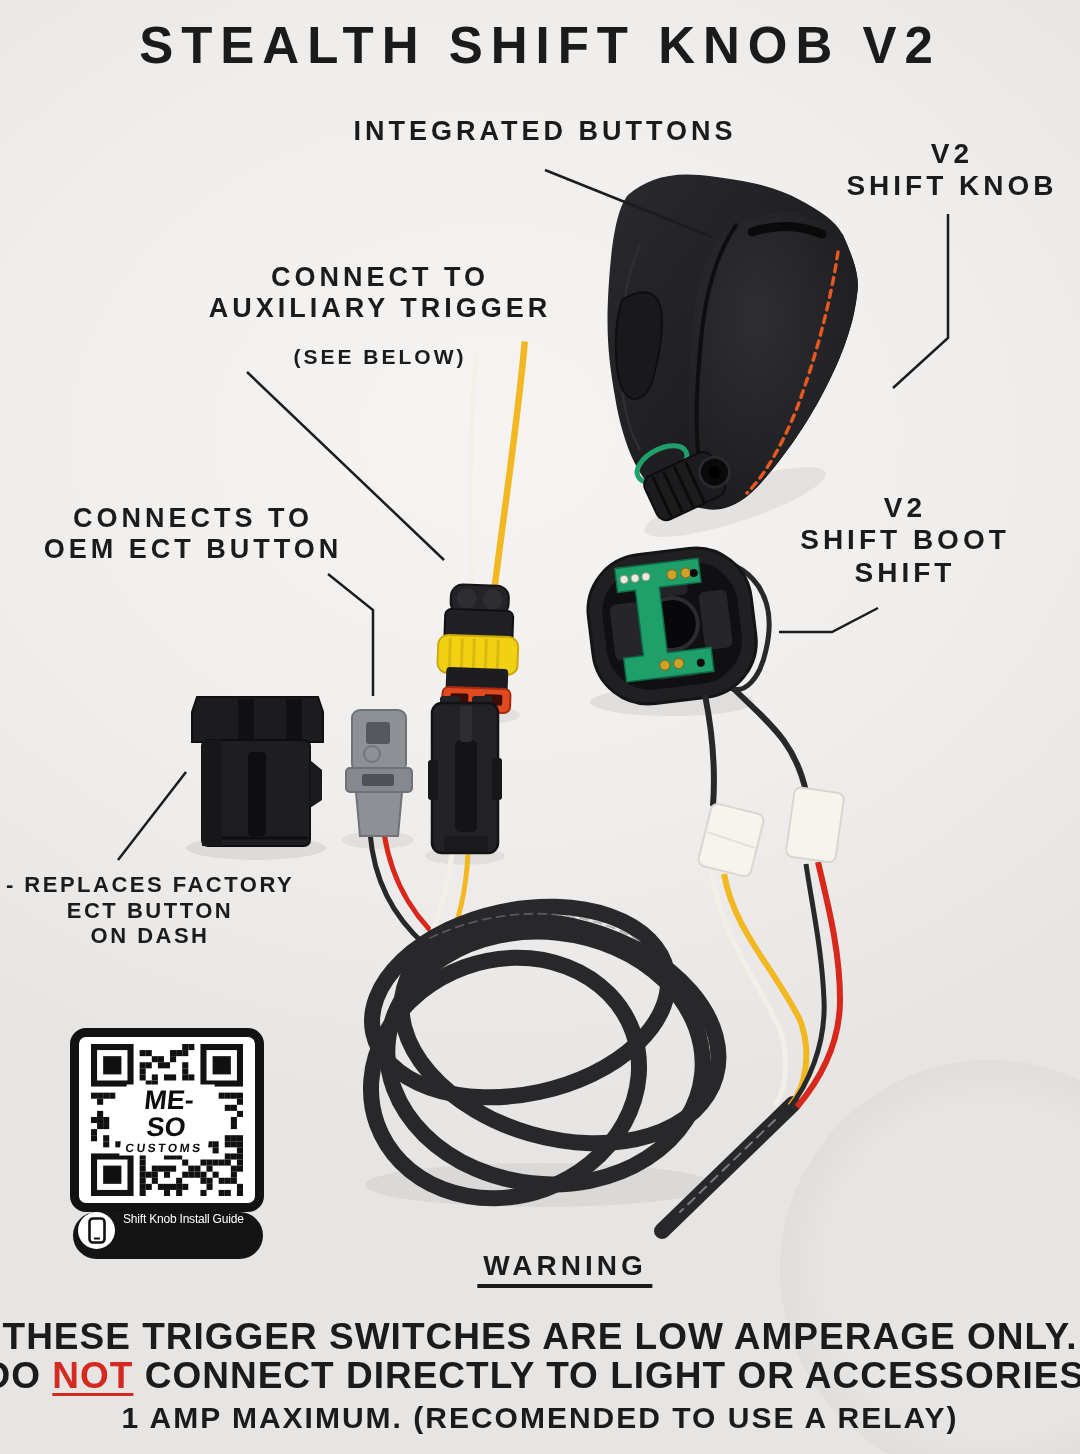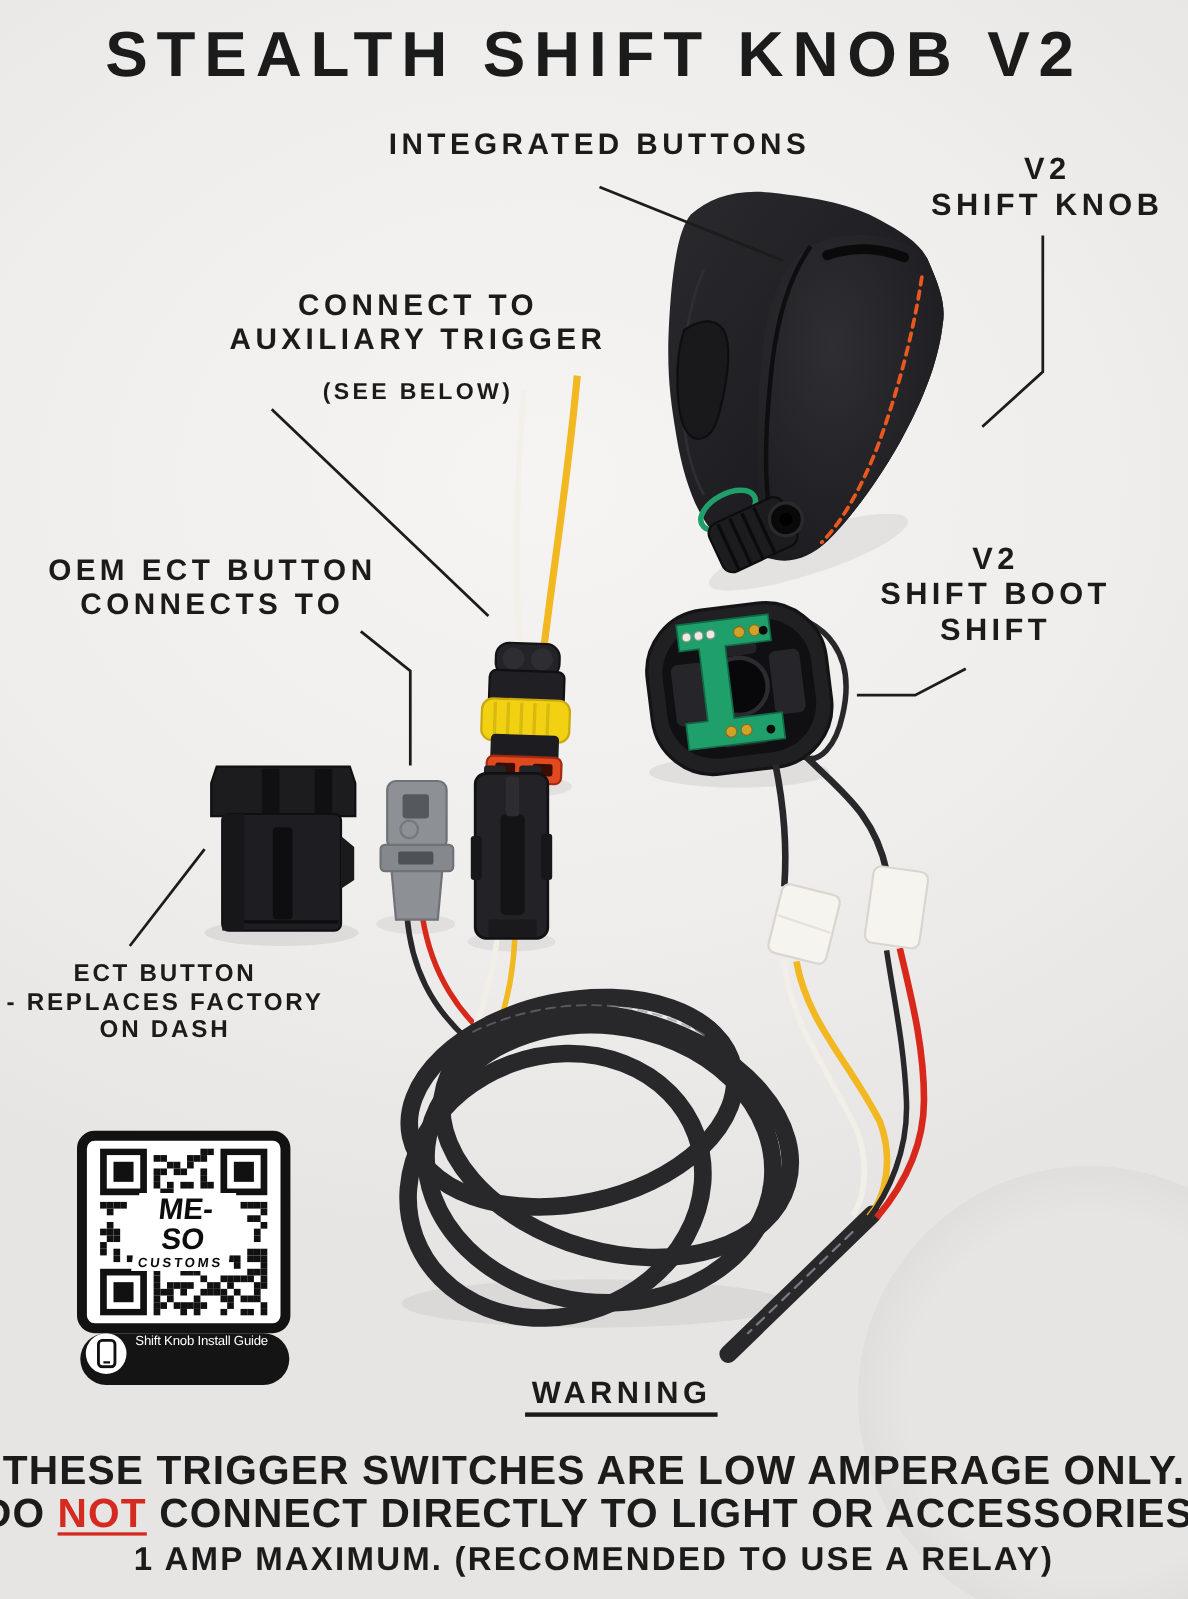--- a/index.html
+++ b/index.html
@@ -6,21 +6,21 @@
   #canvas{
     position:relative;width:1080px;height:1454px;overflow:hidden;
     background:radial-gradient(ellipse 900px 700px at 45% 30%, #f6f4f2 0%, #f0eeec 55%, #e7e5e3 100%);
     font-family:"Liberation Sans", sans-serif;color:var(--text,#1b1b1b);
   }
   .vignette{position:absolute;right:-120px;top:1060px;width:420px;height:420px;border-radius:50%;
     background:radial-gradient(circle, rgba(0,0,0,0) 55%, rgba(0,0,0,0.045) 78%, rgba(0,0,0,0) 92%);}
   svg.layer{position:absolute;left:0;top:0;}
   .title{
     position:absolute;top:16px;left:50%;transform:translateX(-50%);
-    font-size:58px;font-weight:bold;letter-spacing:8px;white-space:nowrap;
+    font-size:51px;font-weight:bold;letter-spacing:8px;white-space:nowrap;
   }
   .lbl{position:absolute;transform:translateX(-50%);text-align:center;font-weight:bold;white-space:nowrap;line-height:1.16;}
   .lbl div{white-space:nowrap;}
   .fs27{font-size:27px;letter-spacing:4px;}
   .fs26{font-size:28px;letter-spacing:4px;}
   .sub{font-size:21px;letter-spacing:3px;margin-top:20px;}
   .oem-l1{font-size:29px;letter-spacing:4px;}
   .oem-sm{font-size:22px;letter-spacing:2.5px;}
   
   .qr{position:absolute;left:70px;top:1028px;width:162px;height:152px;background:#fff;
@@ -242,33 +242,33 @@
     <div>SHIFT KNOB</div>
   </div>
 
   <div class="lbl fs27" style="left:380px;top:262px;">
     <div>CONNECT TO</div>
     <div>AUXILIARY TRIGGER</div>
     <div class="sub">(SEE BELOW)</div>
   </div>
 
   <div class="lbl fs27" style="left:193px;top:503px;">
+    <div>CONNECTS TO</div>
     <div>OEM ECT BUTTON</div>
-    <div>CONNECTS TO</div>
   </div>
 
   <div class="lbl fs26" style="left:905px;top:492px;">
     <div>V2</div>
     <div>SHIFT BOOT</div>
     <div>SHIFT</div>
   </div>
 
   <div class="lbl" style="left:150px;top:872px;">
+    <div class="oem-sm">- REPLACES FACTORY</div>
     <div class="oem-sm">ECT BUTTON</div>
-    <div class="oem-sm">- REPLACES FACTORY</div>
     <div class="oem-sm">ON DASH</div>
   </div>
 
   <div class="qr">
     <svg id="qr-modules" width="162" height="152" viewBox="0 0 160 160">
         <rect x="96" y="0" width="6.4" height="6.4" fill="#111"></rect>
         <rect x="102.4" y="0" width="6.4" height="6.4" fill="#111"></rect>
         <rect x="51.2" y="6.4" width="6.4" height="6.4" fill="#111"></rect>
         <rect x="57.6" y="6.4" width="6.4" height="6.4" fill="#111"></rect>
         <rect x="83.2" y="6.4" width="6.4" height="6.4" fill="#111"></rect>

